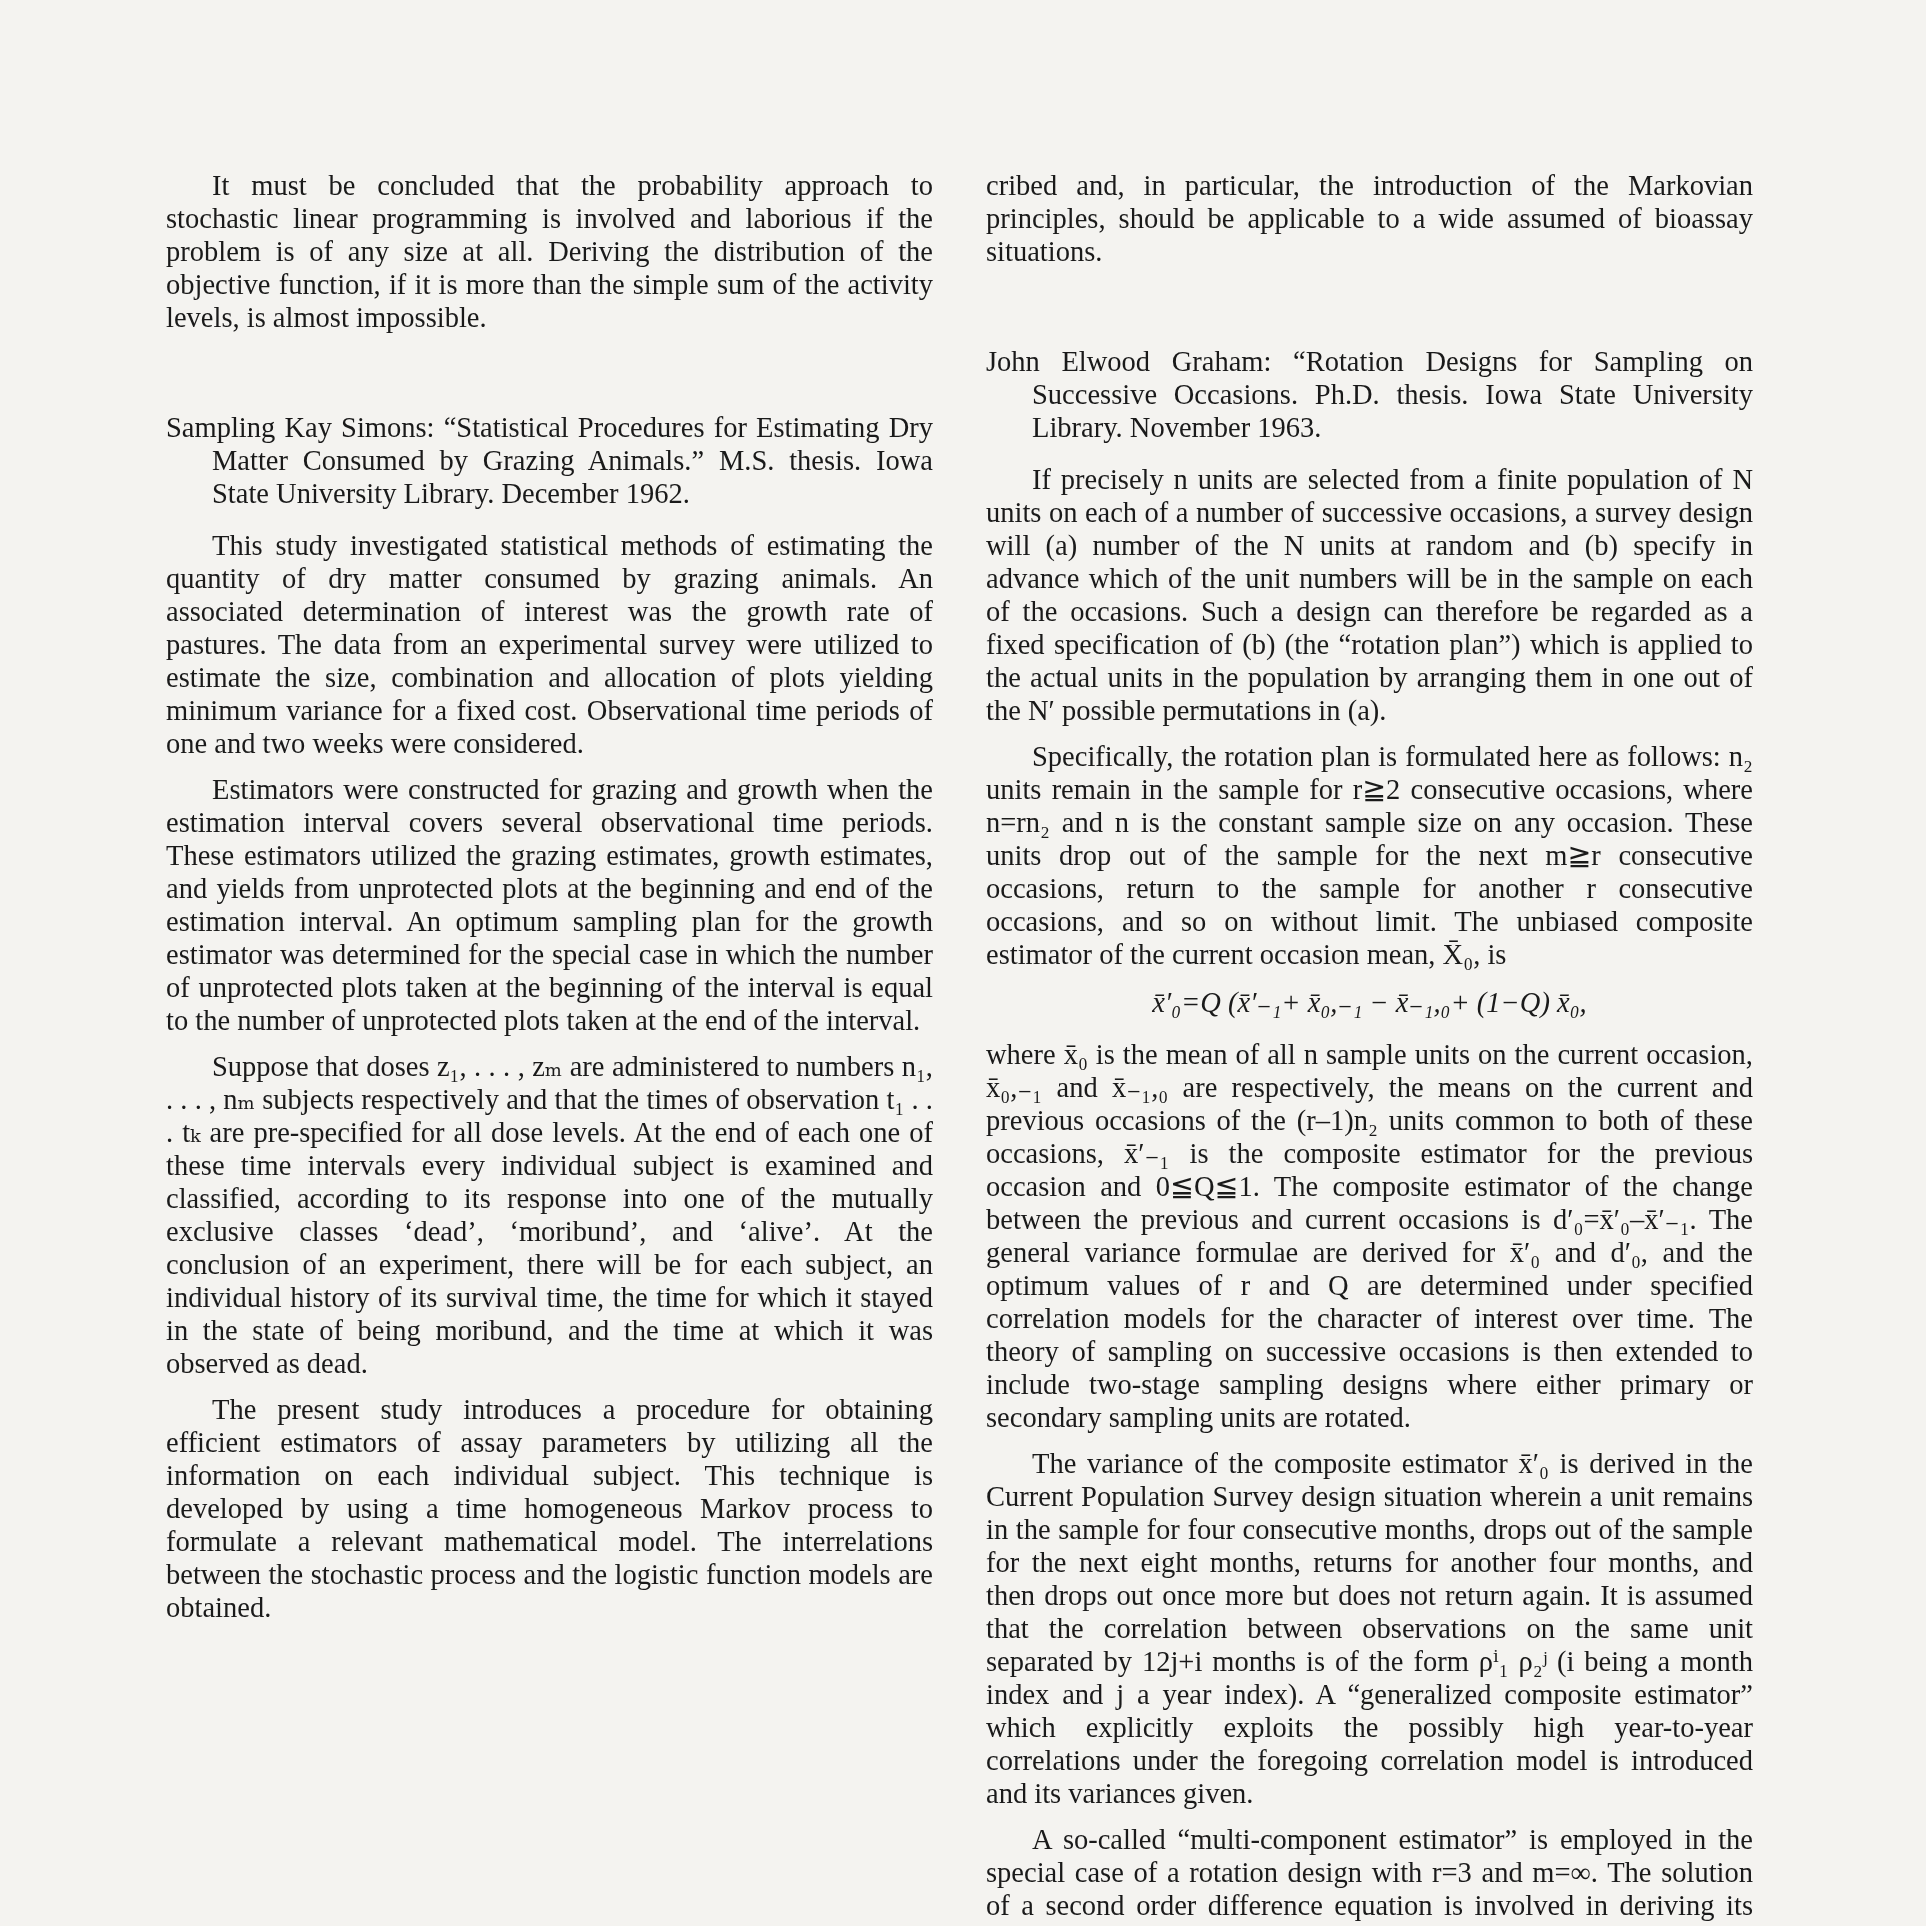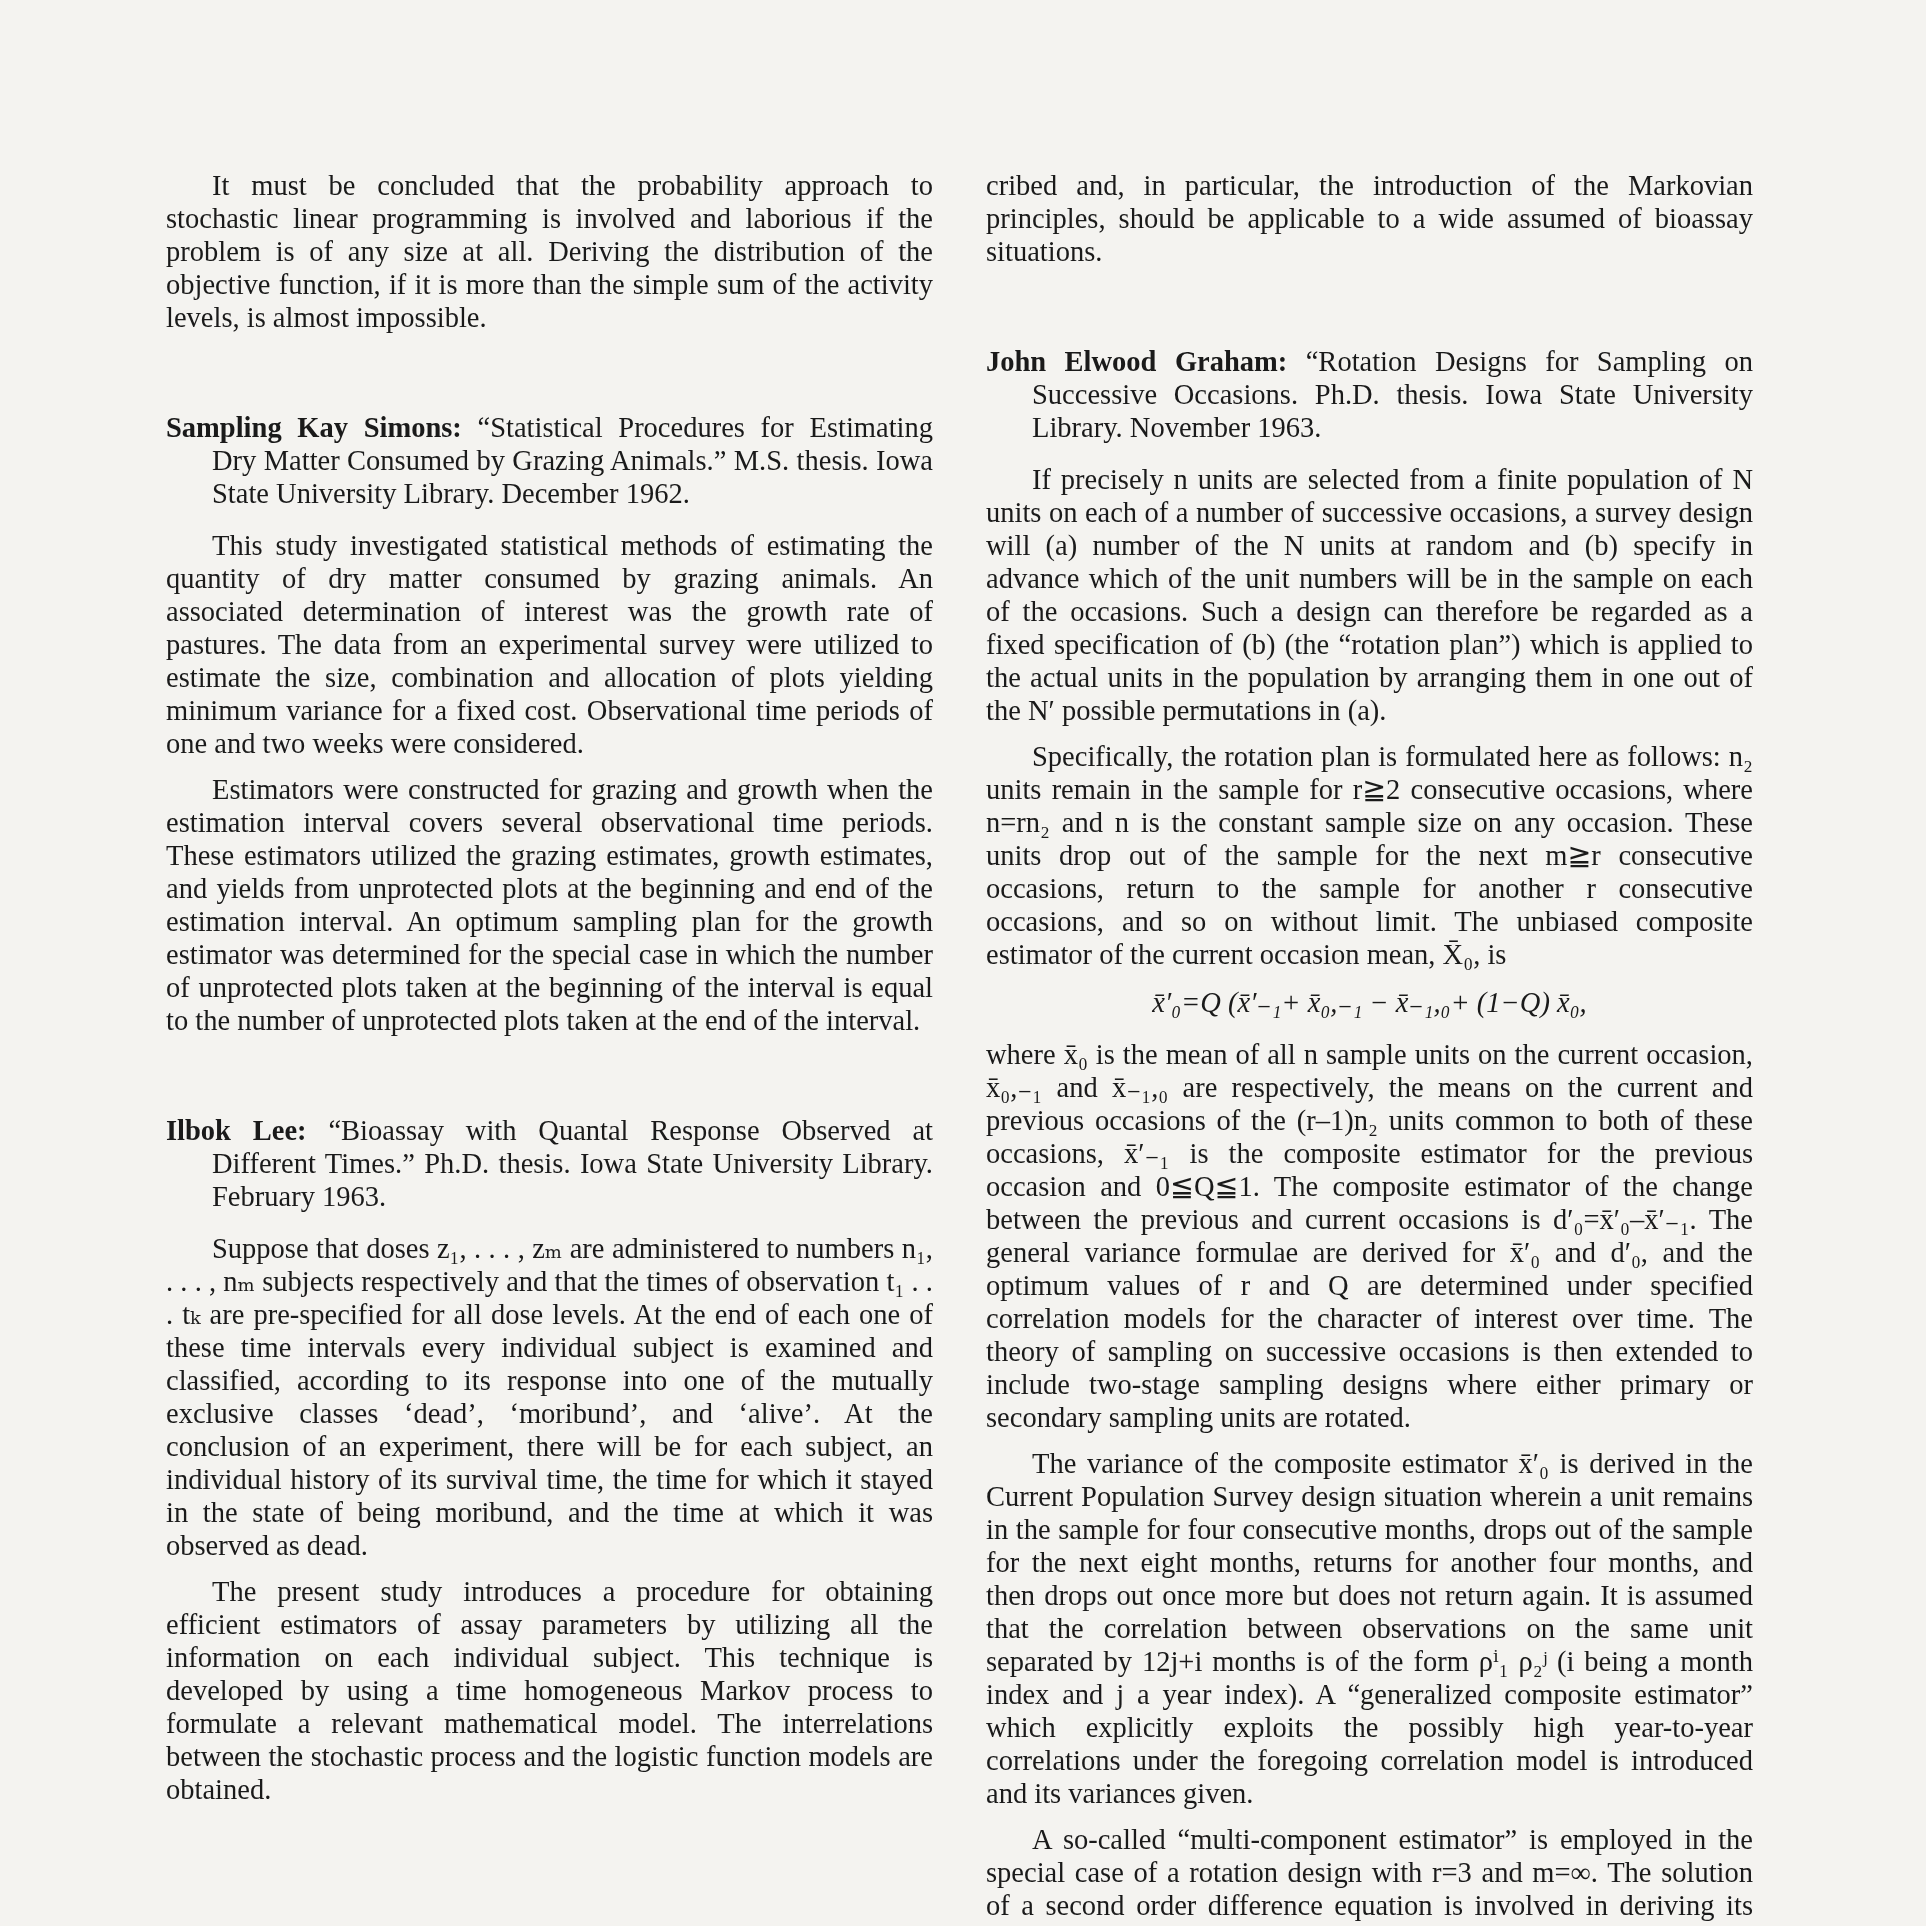--- a/index.html
+++ b/index.html
@@ -16,44 +16,40 @@
   }
   .col.left { left: 166px; }
   .col.right { left: 986px; top: 169px; }
   p { margin: 0 0 13px 0; text-indent: 46px; }
   p.noindent { text-indent: 0; }
   .entry-head {
     margin: 77px 0 19px 0;
     padding-left: 46px; text-indent: -46px;
     text-align: justify;
   }
-  .author { font-weight: bold; margin-top: 32px; }
+  .author { font-weight: normal; margin-top: 32px; }
   .formula {
     text-align: center; margin: 15.4px 0 19px 0; text-indent: 0;
     white-space: nowrap;
     font-style: italic;
   }
 </style>
 </head>
 <body>
 
 <div class="col left">
   <p>It must be concluded that the probability approach to stochastic linear programming is involved and laborious if the problem is of any size at all. Deriving the distribution of the objective function, if it is more than the simple sum of the activity levels, is almost impossible.</p>
 
   <div class="entry-head">
     <span class="author">Sampling Kay Simons:</span>
     <span>“Statistical Procedures for Estimating Dry Matter Consumed by Grazing Animals.” M.S. thesis. Iowa State University Library. December 1962.</span>
   </div>
   <p>This study investigated statistical methods of estimating the quantity of dry matter consumed by grazing animals. An associated determination of interest was the growth rate of pastures. The data from an experimental survey were utilized to estimate the size, combination and allocation of plots yielding minimum variance for a fixed cost. Observational time periods of one and two weeks were considered.</p>
   <p>Estimators were constructed for grazing and growth when the estimation interval covers several observational time periods. These estimators utilized the grazing estimates, growth estimates, and yields from unprotected plots at the beginning and end of the estimation interval. An optimum sampling plan for the growth estimator was determined for the special case in which the number of unprotected plots taken at the beginning of the interval is equal to the number of unprotected plots taken at the end of the interval.</p>
 
-  <div class="entry-head">
-    <span class="author">Ilbok Lee:</span>
-    <span>“Bioassay with Quantal Response Observed at Different Times.” Ph.D. thesis. Iowa State University Library. February 1963.</span>
-  </div>
   <p>Suppose that doses z₁, . . . , zₘ are administered to numbers n₁, . . . , nₘ subjects respectively and that the times of observation t₁ . . . tₖ are pre-specified for all dose levels. At the end of each one of these time intervals every individual subject is examined and classified, according to its response into one of the mutually exclusive classes ‘dead’, ‘moribund’, and ‘alive’. At the conclusion of an experiment, there will be for each subject, an individual history of its survival time, the time for which it stayed in the state of being moribund, and the time at which it was observed as dead.</p>
   <p>The present study introduces a procedure for obtaining efficient estimators of assay parameters by utilizing all the information on each individual subject. This technique is developed by using a time homogeneous Markov process to formulate a relevant mathematical model. The interrelations between the stochastic process and the logistic function models are obtained.</p>
 
 </div>
 
 <div class="col right">
   <p class="noindent">cribed and, in particular, the introduction of the Markovian principles, should be applicable to a wide assumed of bioassay situations.</p>
 
   <div class="entry-head">
     <span class="author">John Elwood Graham:</span>

